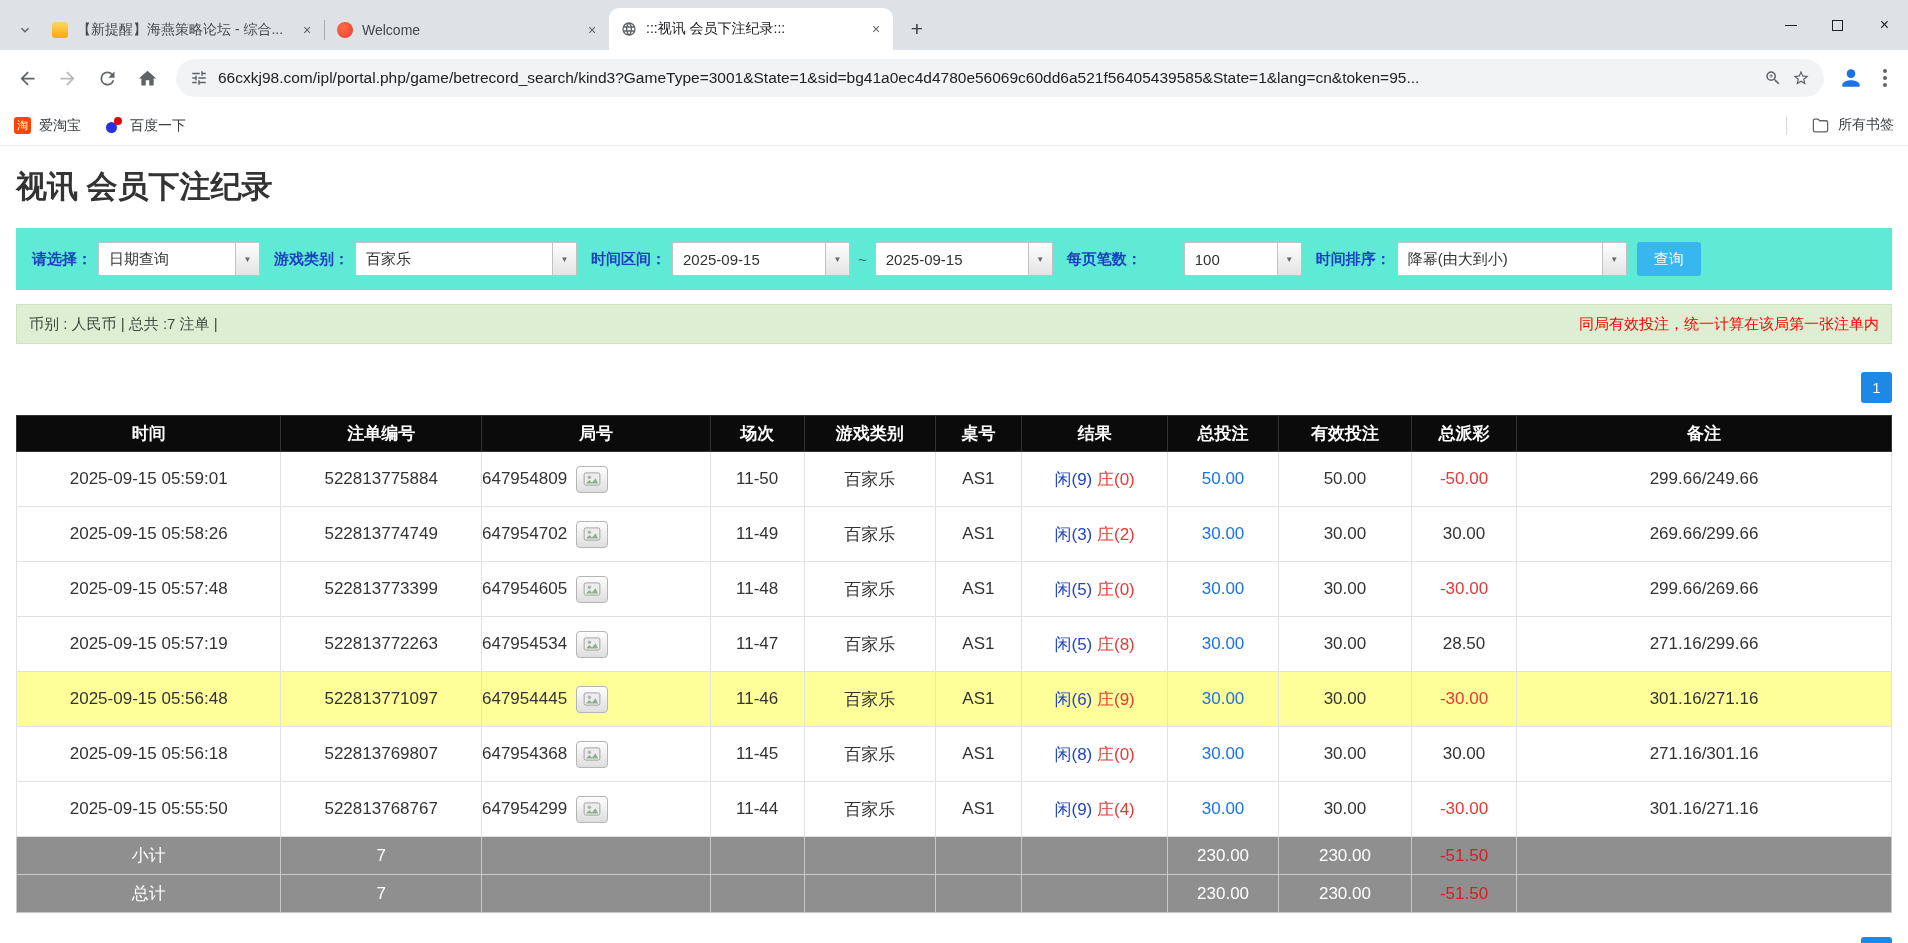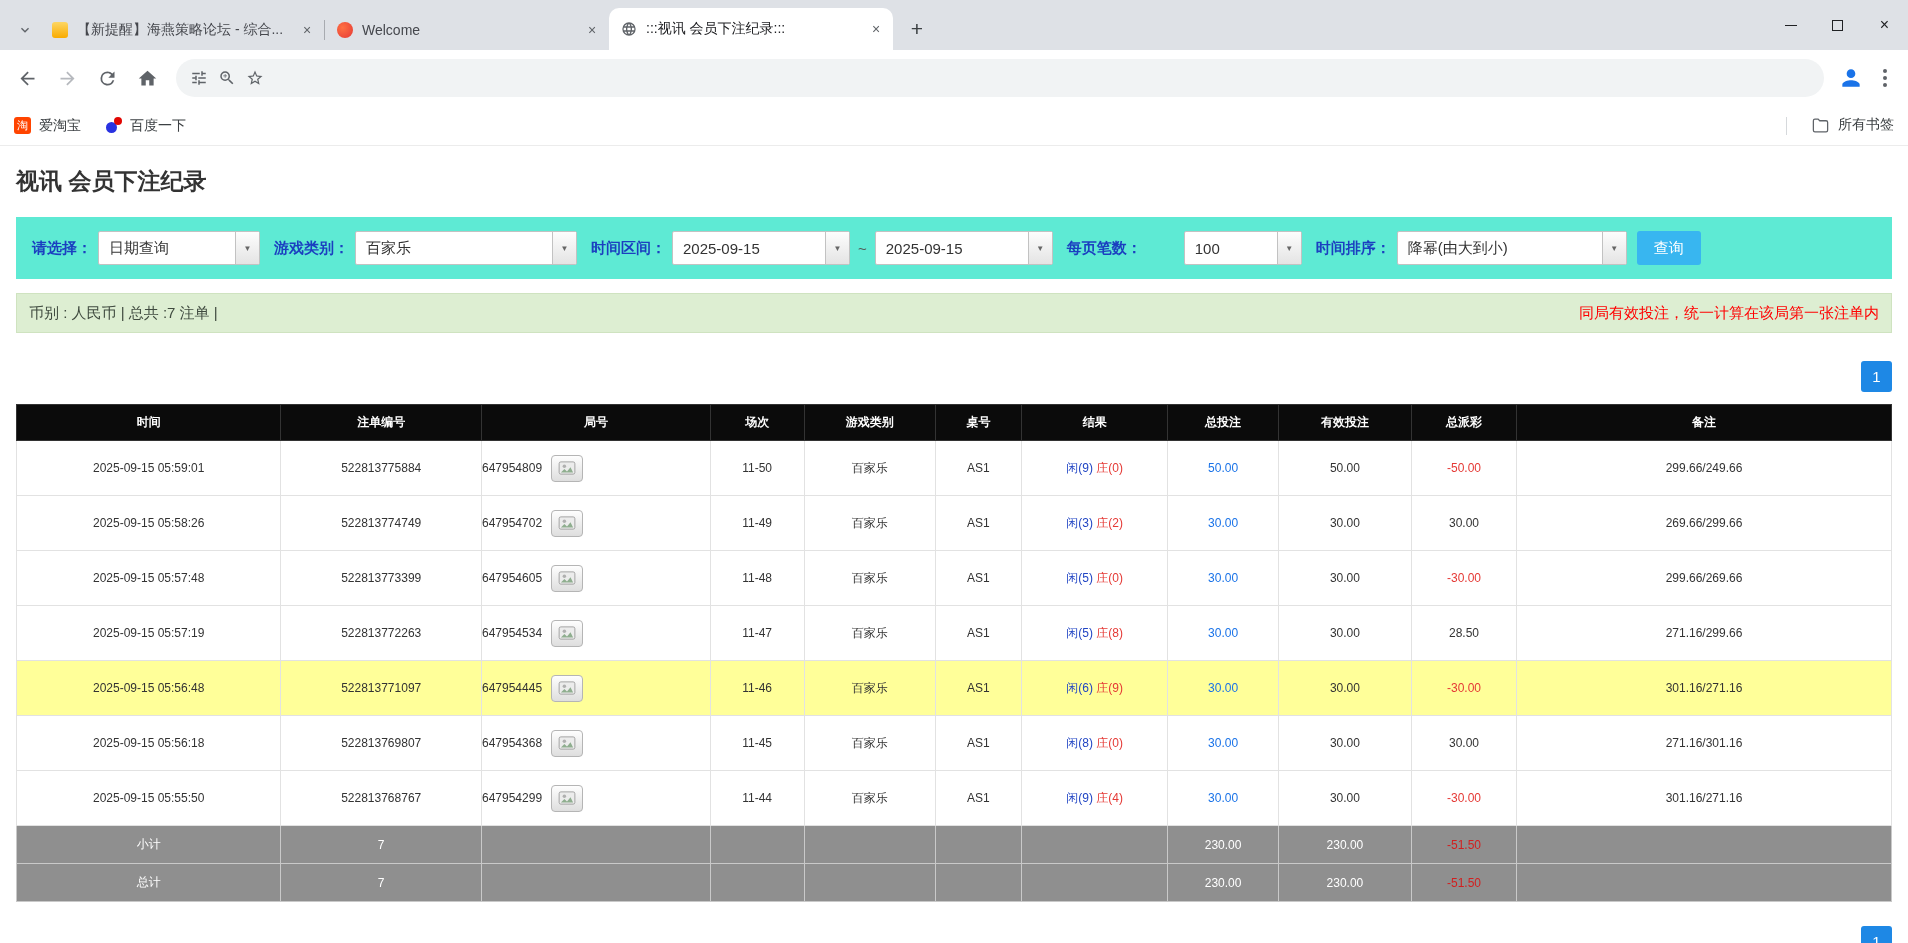--- a/index.html
+++ b/index.html
@@ -49,38 +49,38 @@
   .bm-icon-taobao{width:17px;height:17px;background:#ff4400;border-radius:3px;color:#fff;font-size:11px;display:flex;align-items:center;justify-content:center;}
   .bm-icon-baidu{width:17px;height:17px;position:relative;}
   .bm-icon-baidu .b1{position:absolute;left:1px;top:5px;width:11px;height:11px;background:#2932e1;border-radius:50%;}
   .bm-icon-baidu .b2{position:absolute;right:0;top:0;width:8px;height:8px;background:#e10602;border-radius:50%;}
   .bm-spacer{flex:1;}
   .bm-divider{width:1px;height:18px;background:#d6d9dc;}
   .bm-right{display:flex;align-items:flex-start;gap:8px;}
   .bm-right svg{width:19px;height:19px;fill:none;stroke:#5f6368;stroke-width:1.6;}
 
   
-  .page-title{margin:20px 16px;font-size:23px;font-weight:600;color:#333;}
+  .page-title{margin:20px 16px;font-size:31px;font-weight:600;color:#333;}
   .filterbar{margin:0 16px;background:#5eead4;padding:14px 12px;display:flex;align-items:center;font-size:15px;}
   .flabel{color:var(--filter-label);font-weight:bold;margin:0 6px 0 14px;white-space:nowrap;}
   .flabel:first-child{margin-left:4px;}
   .select{background:#fff;border:1px solid #c2c2c2;height:34px;display:flex;align-items:stretch;border-radius:2px;text-align:center;}
   .sel-text{padding:0 10px;display:flex;align-items:center;flex:1;white-space:nowrap;overflow:hidden;color:#333;}
   .sel-arrow{width:24px;border-left:1px solid #c2c2c2;background:linear-gradient(#fdfdfd,#e4e4e4);display:flex;align-items:center;justify-content:center;font-size:8px;color:#666;}
   .sel-query{width:162px;}.sel-game{width:222px;}.sel-date{width:178px;}.sel-size{width:118px;margin-left:36px;}.sel-sort{width:230px;}
   .tilde{margin:0 8px;color:#555;}
   .search-btn{margin-left:10px;background:var(--accent-button);color:#fff;border:none;height:34px;padding:0 17px;font-size:15px;border-radius:3px;cursor:pointer;font-family:inherit;}
   .infobar{margin:14px 16px 0;background:var(--info-bg);border:1px solid #cfe3c0;height:40px;padding:0 12px;display:flex;align-items:center;justify-content:space-between;font-size:15px;color:#3f4a3f;}
   .info-right{color:var(--notice-red);}
   .pagination-row{margin:28px 16px 12px;display:flex;justify-content:flex-end;}
   .pagination-row.bottom{margin-top:24px;margin-bottom:0;}
   .page-btn{min-width:31px;height:31px;background:var(--pagination);color:#fff;display:flex;align-items:center;justify-content:center;font-size:15px;border-radius:3px;cursor:pointer;}
 
   
-  .bet-table{width:calc(100% - 32px);margin:0 16px;border-collapse:collapse;table-layout:fixed;font-size:12px;}
+  .bet-table{width:calc(100% - 32px);margin:0 16px;border-collapse:collapse;table-layout:fixed;font-size:17px;}
   .bet-table th{background:#0b0b0b;color:#fff;height:36px;font-weight:bold;border:1px solid #333;}
   .bet-table td{height:55px;text-align:center;border:1px solid #e2e2e2;color:#333;background:#fff;overflow:hidden;}
   tr.highlight td{background:var(--highlight-row);}
   .bet-link{color:var(--bet-link);cursor:pointer;}
   .res-player{color:var(--player-blue);}
   .res-banker{color:var(--banker-red);}
   td.neg{color:var(--negative);}
   .round-wrap{display:flex;align-items:center;justify-content:flex-start;gap:9px;}
   .replay-btn{width:32px;height:27px;border:1px solid #b5b5b5;border-radius:4px;background:linear-gradient(#fefefe,#dedede);display:flex;align-items:center;justify-content:center;cursor:pointer;padding:0;}
   .bet-table tfoot td{background:#8f8f8f;color:#fff;height:38px;border:1px solid #c9c9c9;}
@@ -151,20 +151,21 @@
   <div class="nav-icon">
     <svg viewBox="0 0 24 24">
         <path d="M10 20v-6h4v6h5v-8h3L12 3 2 12h3v8z"></path>
       </svg>
   </div>
 
   <div class="addressbar">
     <svg viewBox="0 0 24 24">
         <path d="M3 17v2h6v-2H3zM3 5v2h10V5H3zm10 16v-2h8v-2h-8v-2h-2v6h2zM7 9v2H3v2h4v2h2V9H7zm14 4v-2H11v2h10zm-6-4h2V7h4V5h-4V3h-2v6z"></path>
       </svg>
+    <span class="url-text">66cxkj98.com/ipl/portal.php/game/betrecord_search/kind3?GameType=3001&amp;State=1&amp;sid=bg41a0ec4d4780e56069c60dd6a521f56405439585&amp;State=1&amp;lang=cn&amp;token=95...</span>
     <svg viewBox="0 0 24 24">
         <path d="M15.5 14h-.79l-.28-.27A6.47 6.47 0 0 0 16 9.5 6.5 6.5 0 1 0 9.5 16c1.61 0 3.09-.59 4.23-1.57l.27.28v.79l5 4.99L20.49 19l-4.99-5zm-6 0C7.01 14 5 11.99 5 9.5S7.01 5 9.5 5 14 7.01 14 9.5 11.99 14 9.5 14z"></path>
         <path d="M10 6.5H9v2H7v1h2v2h1v-2h2v-1h-2z"></path>
       </svg>
     <svg viewBox="0 0 24 24">
         <path d="M22 9.24l-7.19-.62L12 2 9.19 8.63 2 9.24l5.46 4.73L5.82 21 12 17.27 18.18 21l-1.63-7.03L22 9.24zM12 15.4l-3.76 2.27 1-4.28-3.32-2.88 4.38-.38L12 6.1l1.71 4.04 4.38.38-3.32 2.88 1 4.28L12 15.4z"></path>
       </svg>
   </div>
 
   <div class="avatar">

